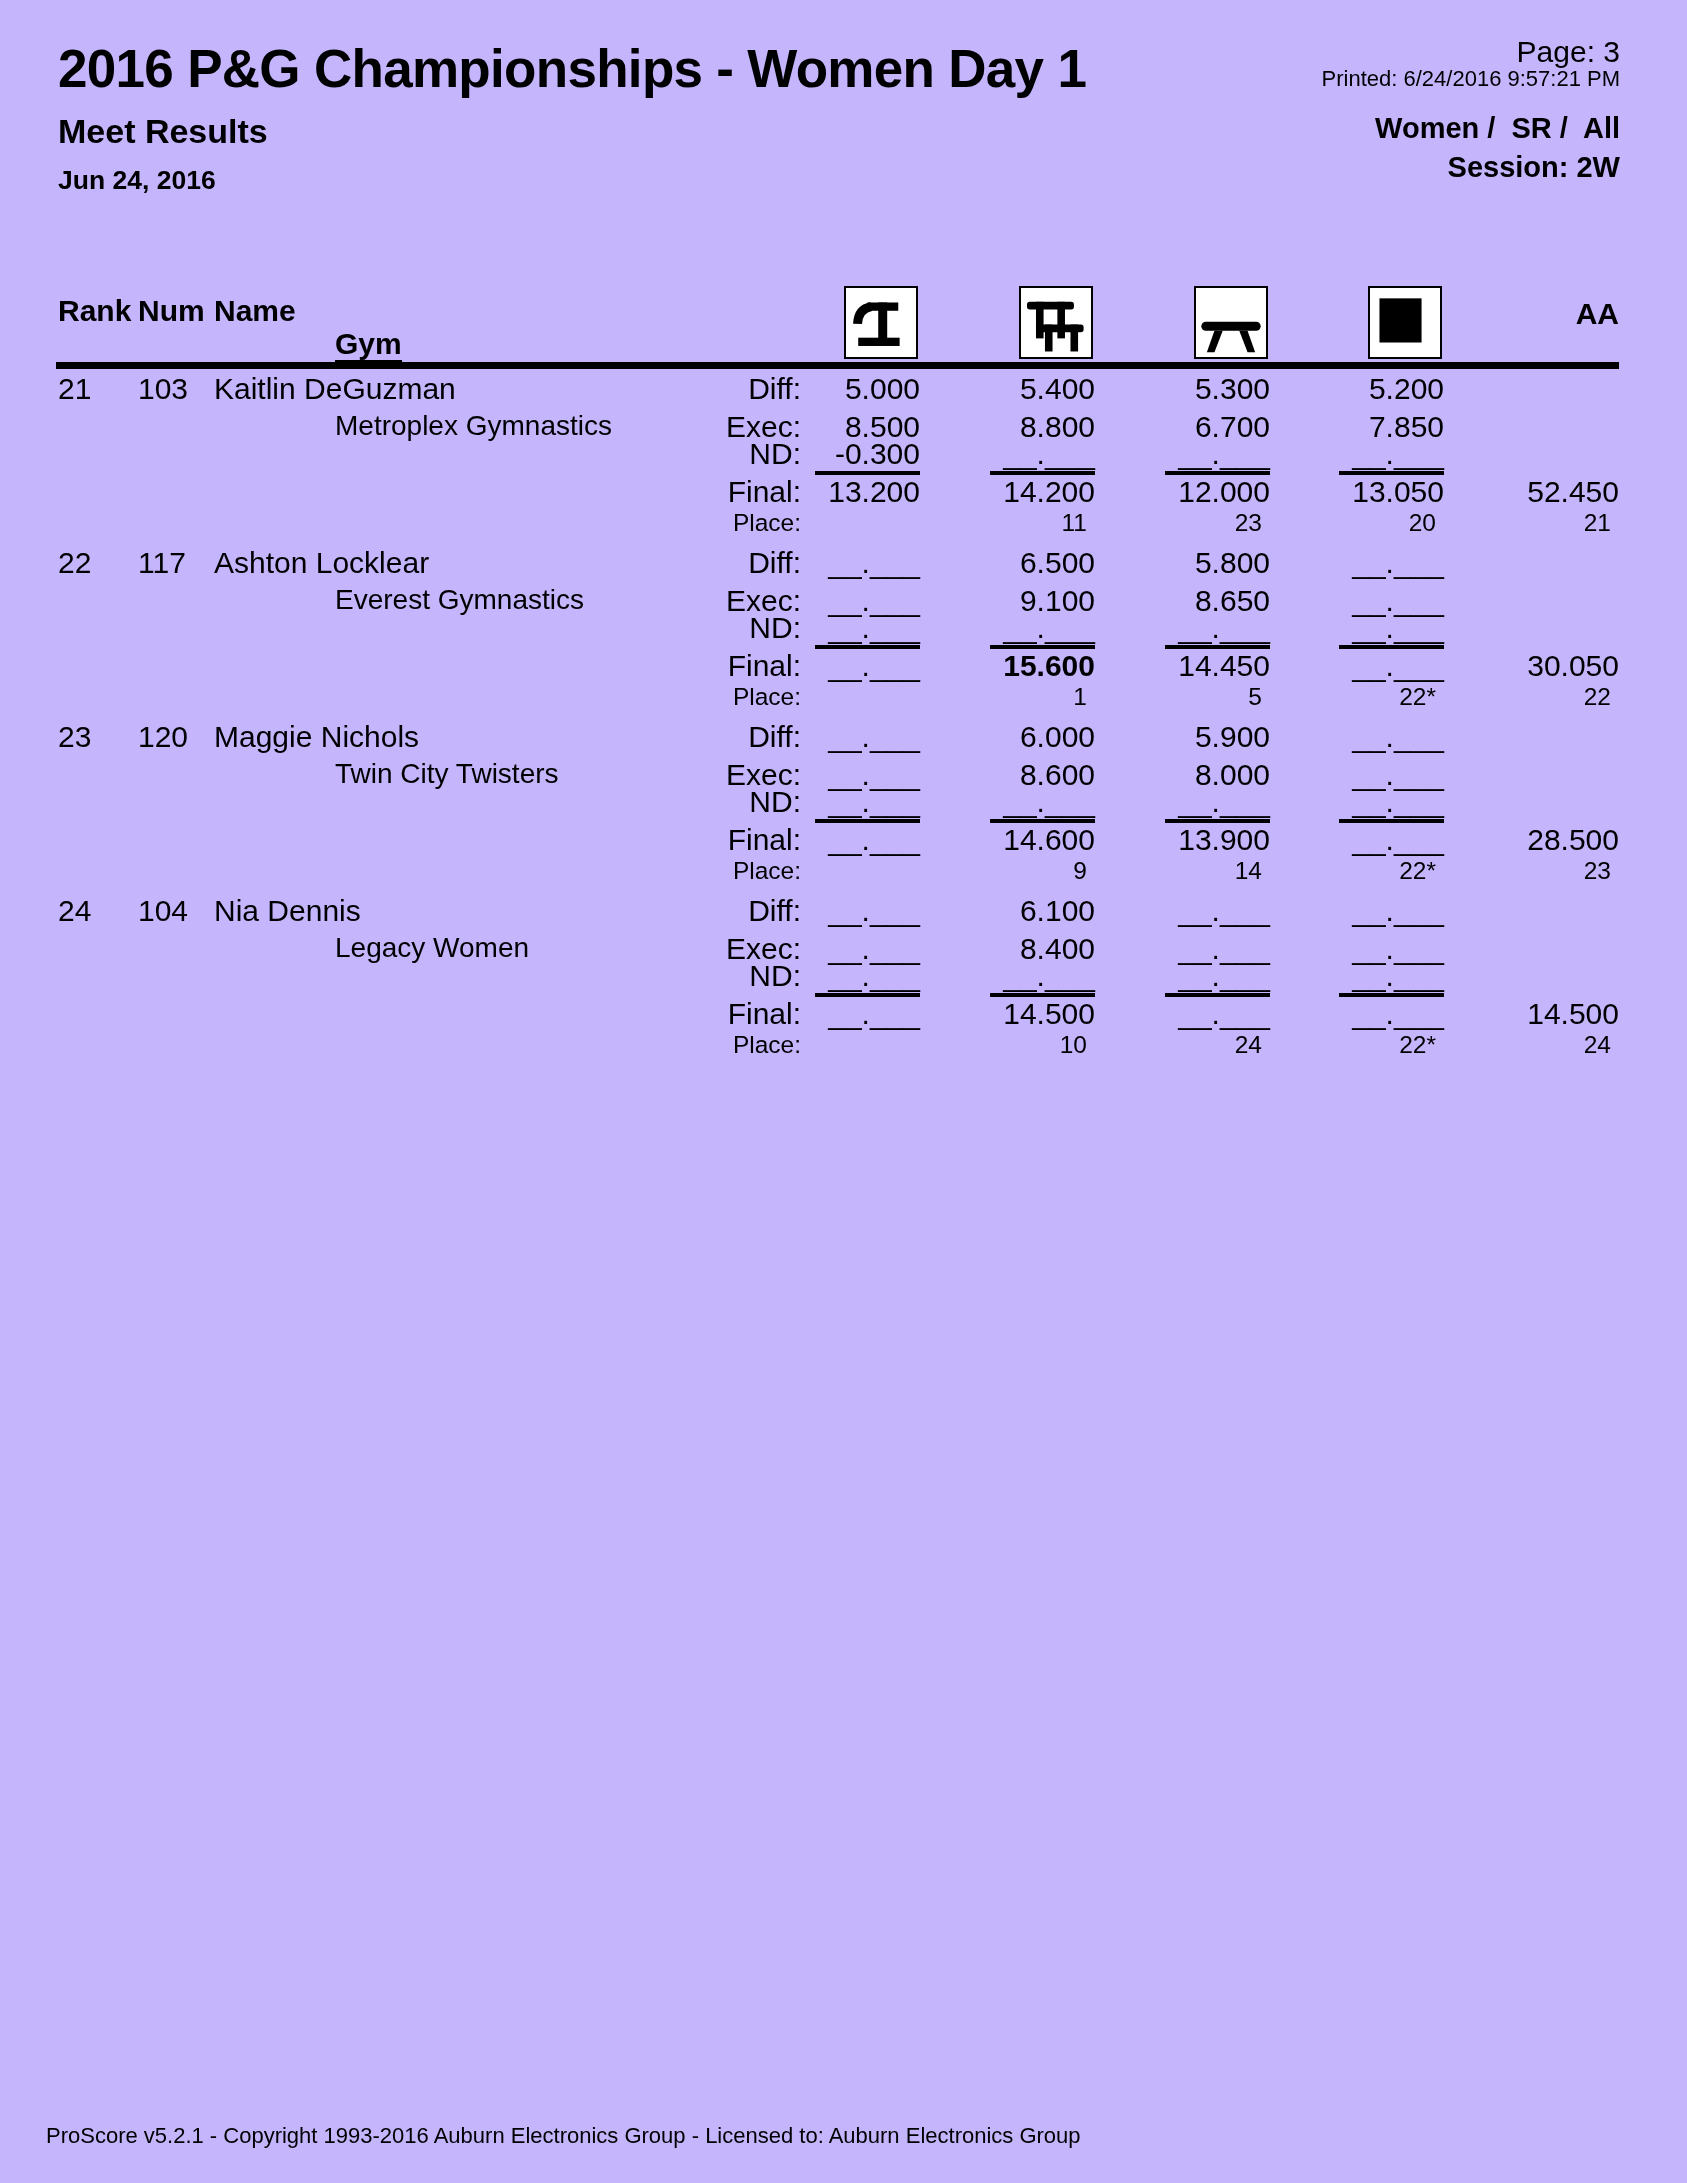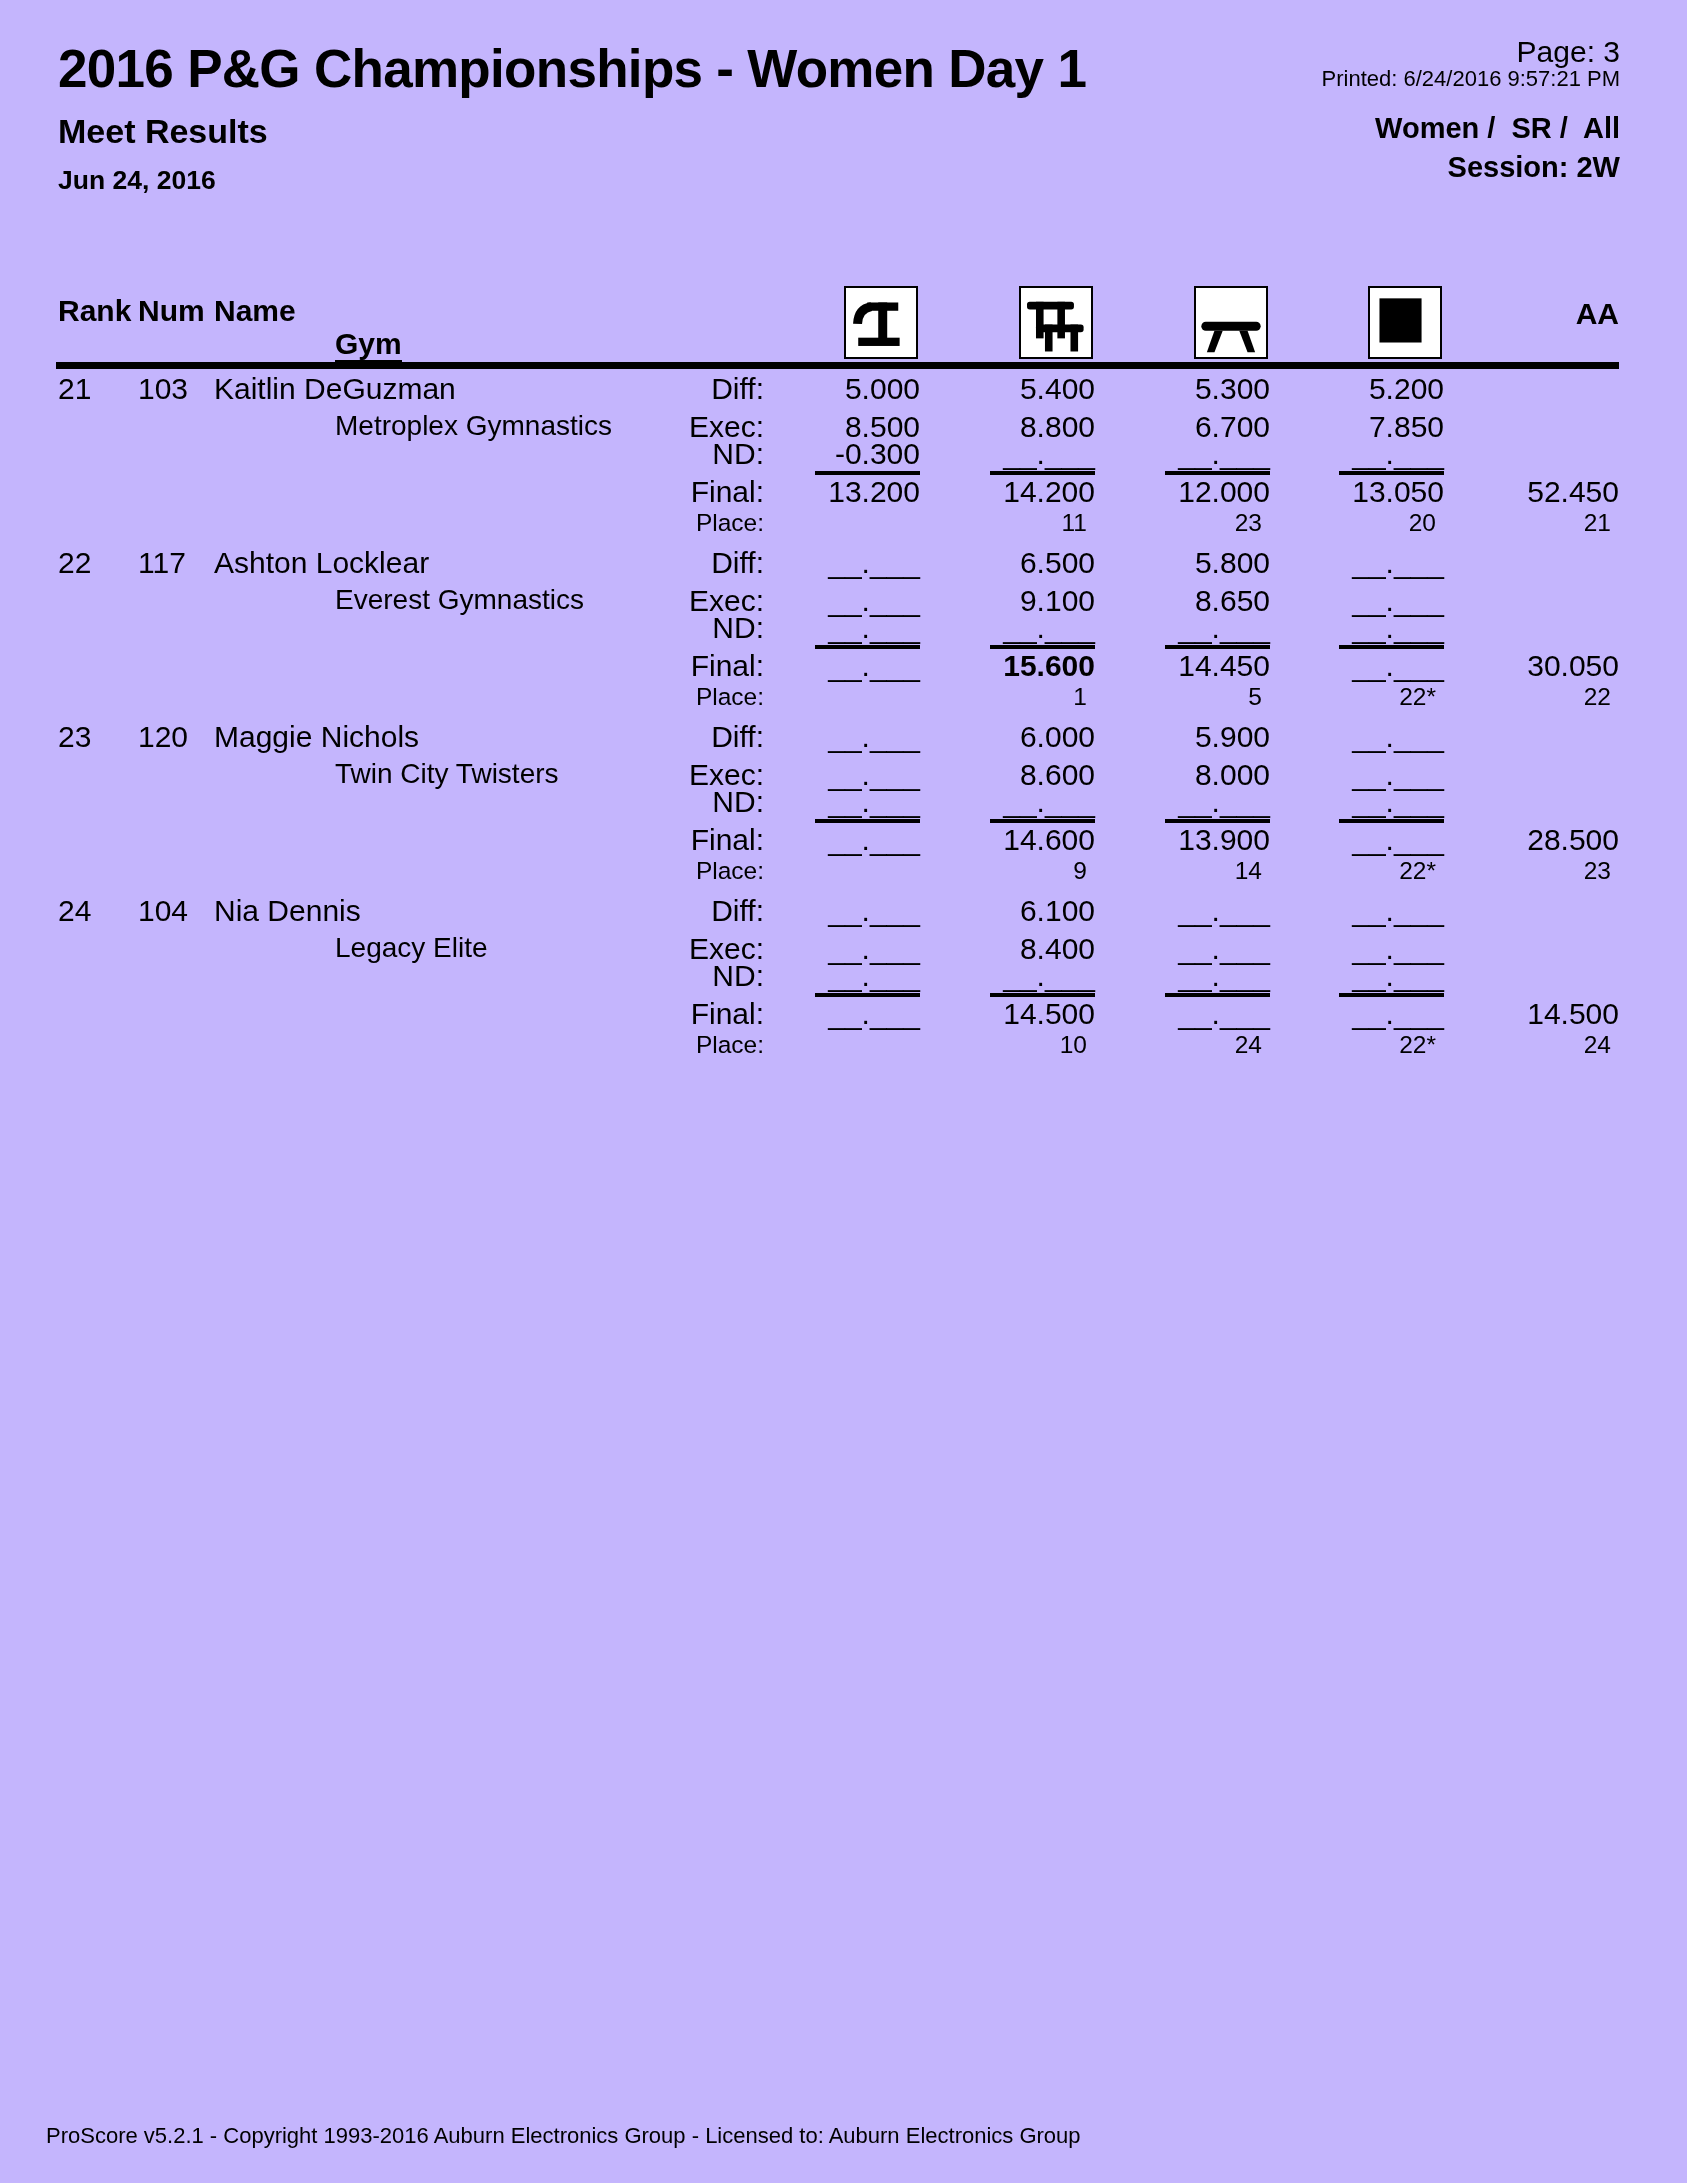--- a/index.html
+++ b/index.html
@@ -44,21 +44,21 @@
 
   
   #rows { position: absolute; left: 0; top: 374px; width: 1545px; }
   .row  { position: relative; height: 174px; }
   .row .cell { position: absolute; line-height: 1; white-space: pre; }
   .rank { left: 58px;  top: 0; font-size: 30px; }
   .num  { left: 138px; top: 0; font-size: 30px; }
   .name { left: 214px; top: 0; font-size: 30px; }
   .gym  { left: 335px; top: 38px; font-size: 28px; }
 
-  .labels { position: absolute; left: 592px; width: 172px; top: 0; height: 100%; }
+  .labels { position: absolute; left: 629px; width: 172px; top: 0; height: 100%; }
   .lab { position: absolute; right: 0; text-align: right; line-height: 1; font-size: 30px; white-space: pre; }
   .l-diff  { top: 0; }
   .l-exec  { top: 38px; }
   .l-nd    { top: 65px; }
   .l-final { top: 103px; }
   .l-place { top: 137px; font-size: 24.5px; }
 
   .evcol { position: absolute; top: 0; width: 112px; height: 100%; }
   .ev-vault { left: 808px; }
   .ev-bars  { left: 983px; }
@@ -277,21 +277,21 @@
       <div class="evcol ev-aa">
         <div class="slot s-final">28.500</div>
         <div class="slot s-place">23</div>
       </div>
     </div>
 
     <div class="row">
       <div class="cell rank">24</div>
       <div class="cell num">104</div>
       <div class="cell name">Nia Dennis</div>
-      <div class="cell gym">Legacy Elite</div>
+      <div class="cell gym">Legacy Women</div>
       <div class="labels">
         <div class="lab l-diff">Diff:</div>
         <div class="lab l-exec">Exec:</div>
         <div class="lab l-nd">ND:</div>
         <div class="lab l-final">Final:</div>
         <div class="lab l-place">Place:</div>
       </div>
       <div class="evcol ev-vault">
         <div class="slot s-diff">__.___</div>
         <div class="slot s-exec">__.___</div>

